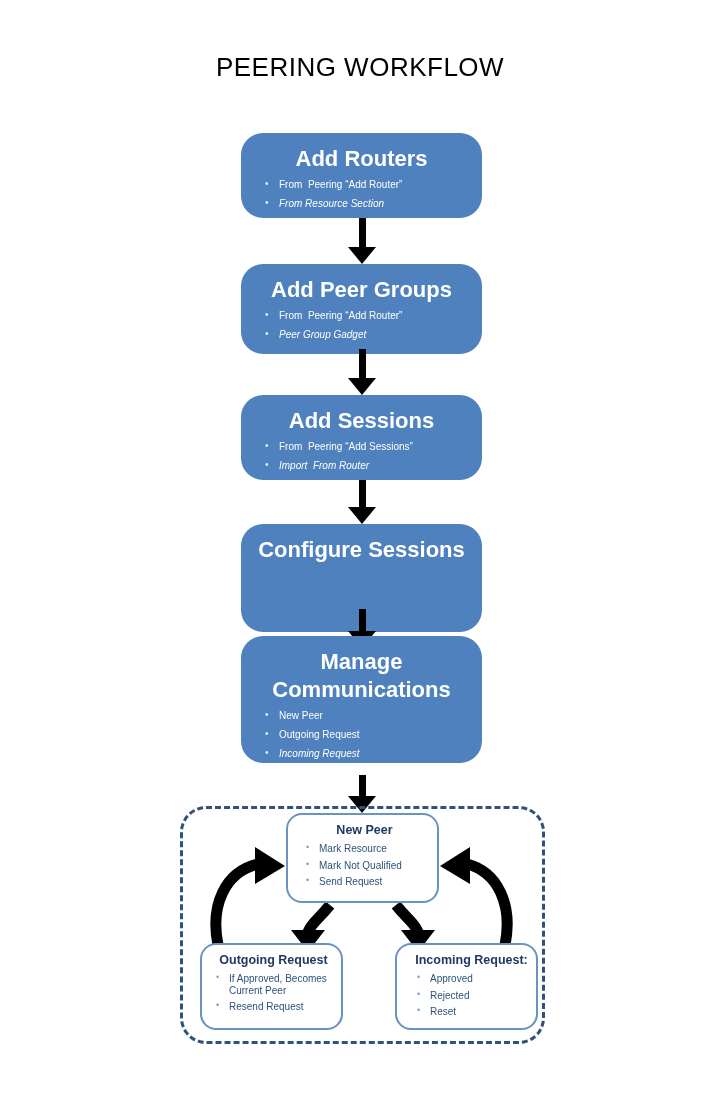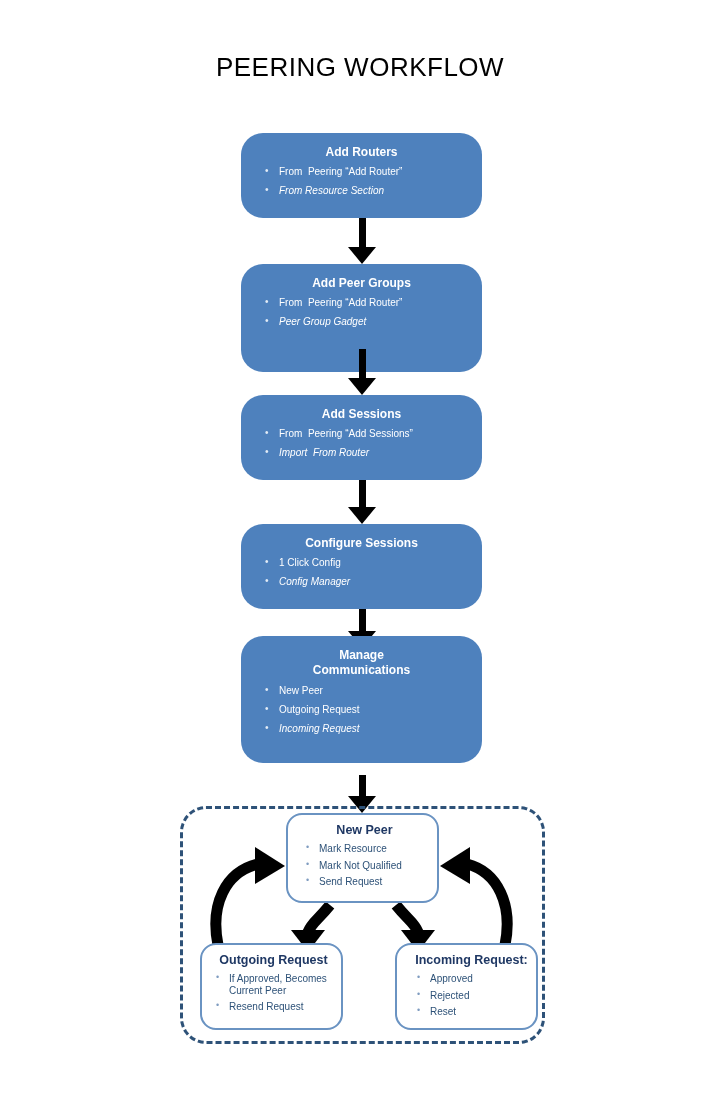--- a/index.html
+++ b/index.html
@@ -33,21 +33,21 @@
     left: 241px;
     width: 241px;
     background: #4e81bd;
     border-radius: 22px;
     box-sizing: border-box;
     padding: 12px 0 10px 0;
   }
   .flow-box .box-title {
     text-align: center;
     color: #ffffff;
-    font-size: 12px;
+    font-size: 22px;
     font-weight: bold;
     line-height: 1.28;
     margin-bottom: 7px;
   }
   .flow-box .bullets {
     margin: 0;
     padding: 0 0 0 24px;
     list-style: none;
   }
   .flow-box .bullets li {
@@ -63,23 +63,23 @@
   .flow-box .bullets li::before {
     content: "\2022";
     position: absolute;
     left: 0;
     top: -1px;
     font-size: 10px;
     color: #e3ecf6;
   }
 
   #box-add-routers    { top: 133px; height: 85px; }
-  #box-add-peer-groups{ top: 264px; height: 108px; }
+  #box-add-peer-groups{ top: 264px; height: 90px; }
   #box-add-sessions   { top: 395px; height: 85px; }
-  #box-configure      { top: 524px; height: 85px; }
+  #box-configure      { top: 524px; height: 108px; }
   #box-manage         { top: 636px; height: 127px; }
 
   
   .down-arrow {
     position: absolute;
     left: 348px;
     width: 28px;
   }
   .down-arrow .shaft {
     position: absolute;
@@ -227,24 +227,20 @@
   </ul>
 </div>
 
 <div class="down-arrow" id="arrow-3">
   <div class="shaft"></div>
   <div class="head"></div>
 </div>
 
 <div class="flow-box" id="box-configure">
   <div class="box-title">Configure Sessions</div>
-  <ul class="bullets">
-    <li>1 Click Config</li>
-    <li>Config Manager</li>
-  </ul>
 </div>
 
 <div class="down-arrow" id="arrow-4">
   <div class="shaft"></div>
   <div class="head"></div>
 </div>
 
 <div class="flow-box" id="box-manage">
   <div class="box-title">
     <div>Manage</div>

